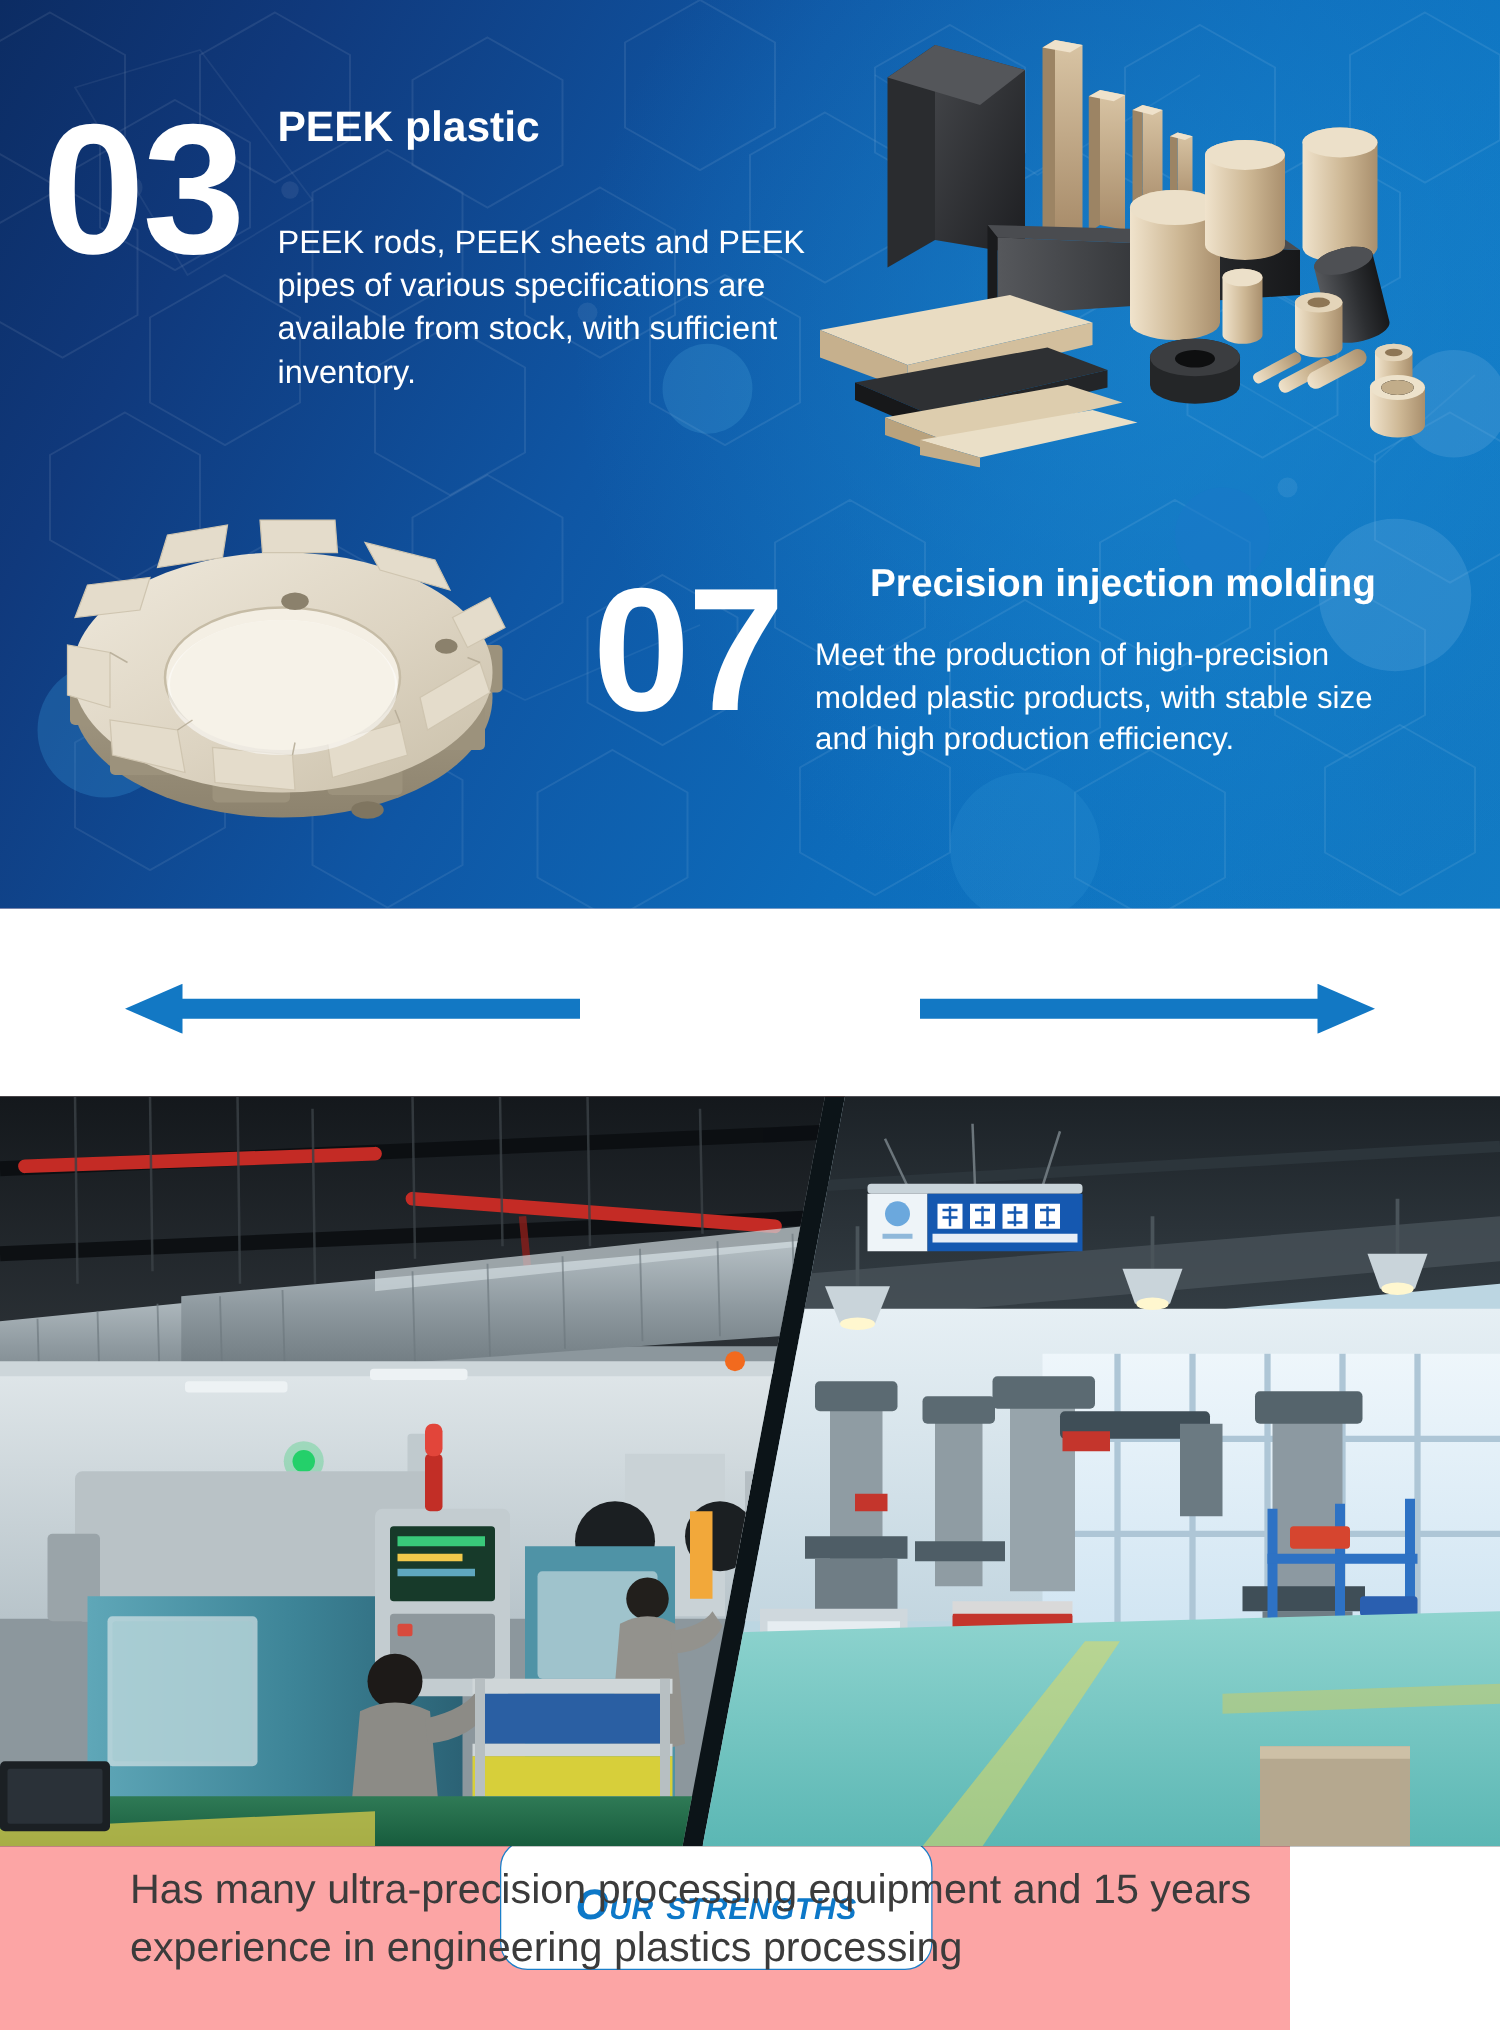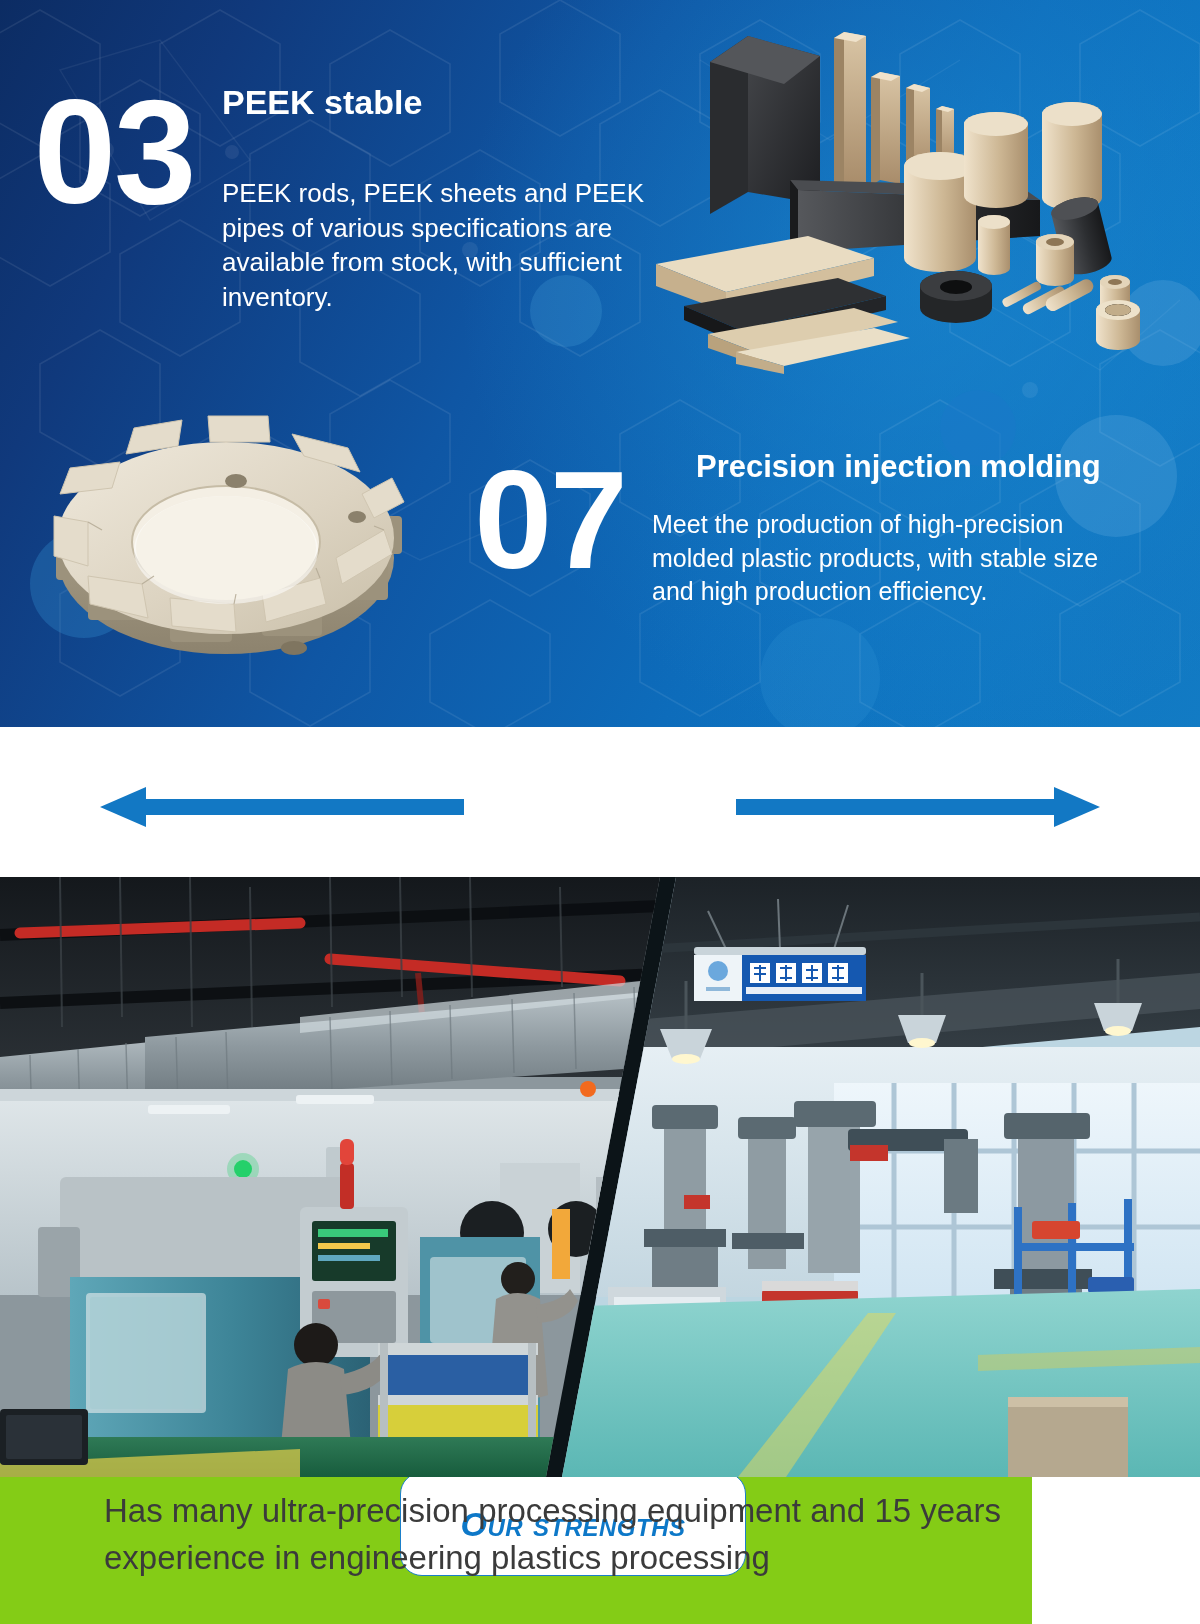--- a/index.html
+++ b/index.html
@@ -1,19 +1,19 @@
 <!DOCTYPE html>
 <html><head>
 <meta charset="utf-8">
 <style>
   * { margin:0; padding:0; box-sizing:border-box; }
   html,body { width:1200px; height:1624px; background:#fff; }
   body { font-family:"Liberation Sans", sans-serif; overflow:hidden; }
 
-  .page { position:relative; width:1032px; height:1624px; background:#84cc16; }
+  .page { position:relative; width:1032px; height:1624px; background:#fca5a5; }
 
   
   .hero {
     position:absolute; left:0; top:0; width:1200px; height:727px;
     background:
       radial-gradient(circle at 78% 38%, rgba(30,140,210,0.55) 0%, rgba(30,140,210,0) 46%),
       radial-gradient(circle at 95% 78%, rgba(18,110,185,0.45) 0%, rgba(18,110,185,0) 40%),
       linear-gradient(118deg, #0c2c63 0%, #10397c 16%, #0f56a4 42%, #0d6cbb 66%, #0f7ac6 85%, #1281c9 100%);
     overflow:hidden;
   }
@@ -327,21 +327,21 @@
       <g stroke="#b4aa95" stroke-width="1.2" fill="none" opacity=".85">
         <path d="M58 124 L72 132"></path>
           <path d="M112 186 L124 178"></path>
           <path d="M204 206 L206 196"></path>
         <path d="M290 180 L286 170"></path>
           <path d="M354 132 L344 128"></path>
       </g>
     </svg>
 
     <div class="blk03-num">03</div>
-    <div class="blk03-title">PEEK stable</div>
+    <div class="blk03-title">PEEK plastic</div>
     <div class="blk03-desc">PEEK rods, PEEK sheets and PEEK pipes of various specifications are available from stock, with sufficient inventory.</div>
 
     <div class="blk04-num">07</div>
     <div class="blk04-title">Precision injection molding</div>
     <div class="blk04-desc">Meet the production of high-precision molded plastic products, with stable size and high production efficiency.</div>
   </div>
 
   <div class="strength-bar">
     <svg class="arrow-svg" viewBox="0 0 1000 40">
       <polygon points="0,20 46,0 46,40" fill="#1278c4"></polygon>

